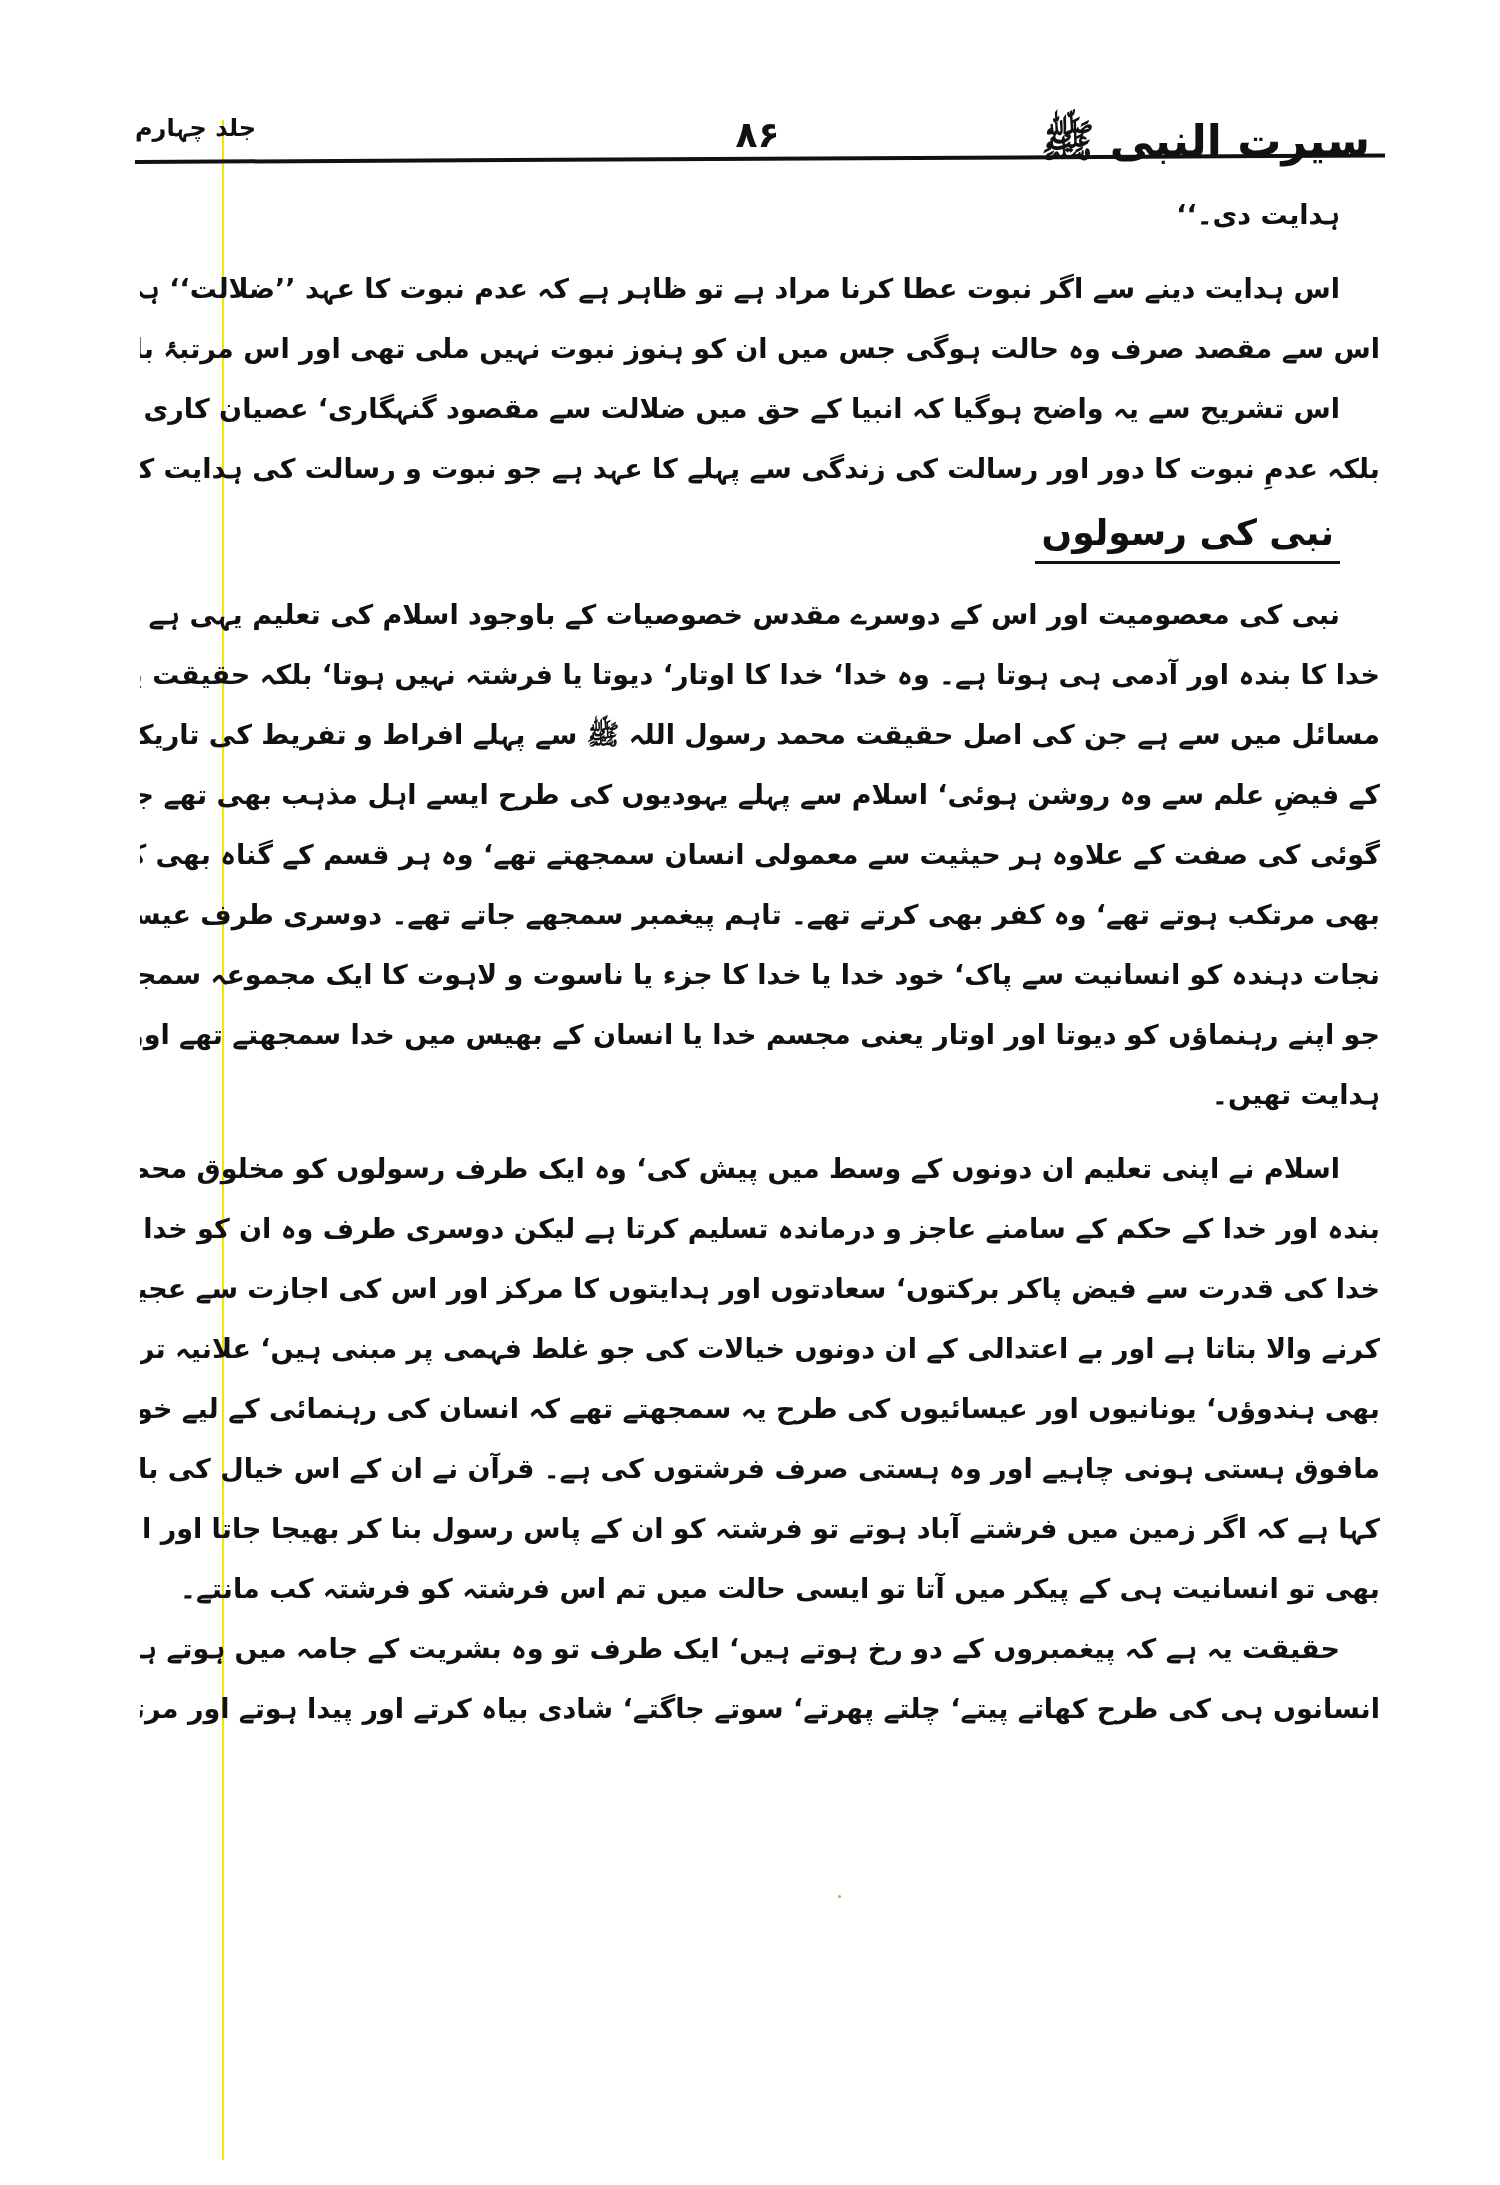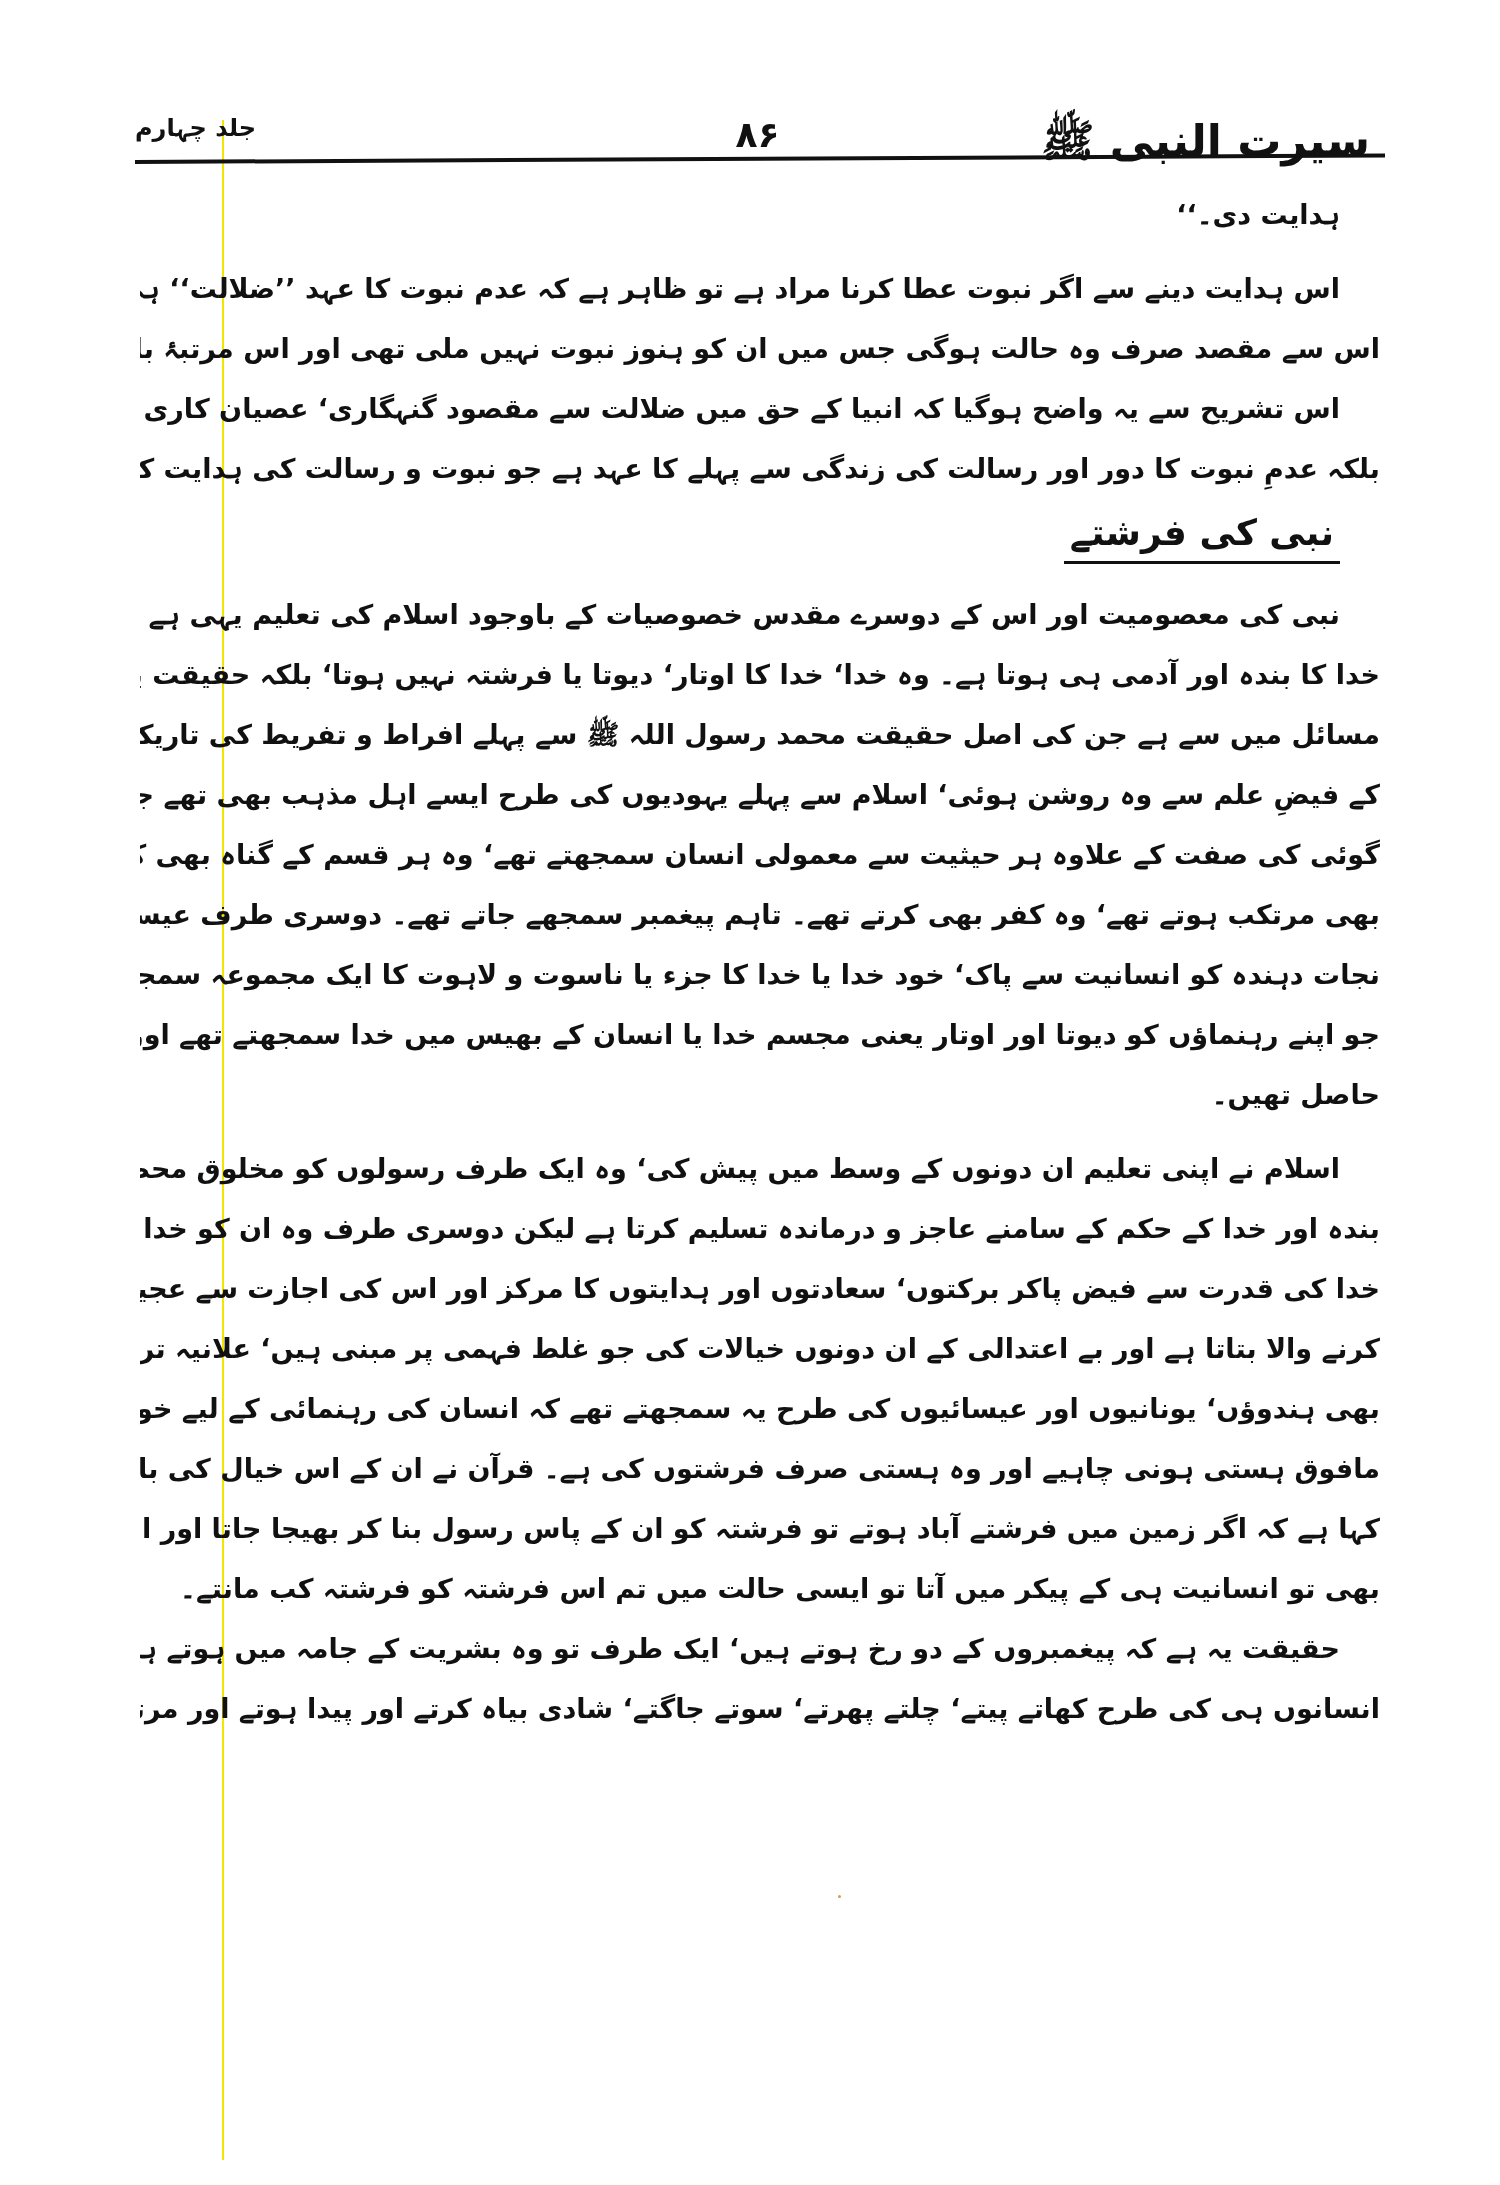--- a/index.html
+++ b/index.html
@@ -56,32 +56,32 @@
 
   <div class="content">
     <div class="line short indent">ہدایت دی۔‘‘</div>
     <div class="gap"></div>
     <div class="line indent">اس ہدایت دینے سے اگر نبوت عطا کرنا مراد ہے تو ظاہر ہے کہ عدم نبوت کا عہد ’’ضلالت‘‘ ہی کہلائے گا مگر</div>
     <div class="line short">اس سے مقصد صرف وہ حالت ہوگی جس میں ان کو ہنوز نبوت نہیں ملی تھی اور اس مرتبۂ بلند کا انتظار تھا۔</div>
     <div class="line indent">اس تشریح سے یہ واضح ہوگیا کہ انبیا کے حق میں ضلالت سے مقصود گنہگاری‘ عصیان کاری اور گمراہی نہیں</div>
     <div class="line">بلکہ عدمِ نبوت کا دور اور رسالت کی زندگی سے پہلے کا عہد ہے جو نبوت و رسالت کی ہدایت کے مقابلہ میں نسبتًا</div>
 
     <div class="heading-wrap">
-      <span class="heading">نبی کی فرشتے</span>
+      <span class="heading">نبی کی رسولوں</span>
     </div>
 
     <div class="line indent">نبی کی معصومیت اور اس کے دوسرے مقدس خصوصیات کے باوجود اسلام کی تعلیم یہی ہے کہ نبی خدا کا مخلوق</div>
     <div class="line">خدا کا بندہ اور آدمی ہی ہوتا ہے۔ وہ خدا‘ خدا کا اوتار‘ دیوتا یا فرشتہ نہیں ہوتا‘ بلکہ حقیقت یہ ہے کہ یہ مسئلہ بھی ان</div>
     <div class="line">مسائل میں سے ہے جن کی اصل حقیقت محمد رسول اللہ ﷺ سے پہلے افراط و تفریط کی تاریکی میں گم تھی اور آپ</div>
     <div class="line">کے فیضِ علم سے وہ روشن ہوئی‘ اسلام سے پہلے یہودیوں کی طرح ایسے اہل مذہب بھی تھے جو پیغمبروں کو ایک پیشین</div>
     <div class="line">گوئی کی صفت کے علاوہ ہر حیثیت سے معمولی انسان سمجھتے تھے‘ وہ ہر قسم کے گناہ بھی کرتے تھے وہ بداخلاقیوں کے</div>
     <div class="line">بھی مرتکب ہوتے تھے‘ وہ کفر بھی کرتے تھے۔ تاہم پیغمبر سمجھے جاتے تھے۔ دوسری طرف عیسائی بھی تھے جو اپنے</div>
     <div class="line">نجات دہندہ کو انسانیت سے پاک‘ خود خدا یا خدا کا جزء یا ناسوت و لاہوت کا ایک مجموعہ سمجھتے تھے۔ اور ہندو بھی تھے</div>
     <div class="line">جو اپنے رہنماؤں کو دیوتا اور اوتار یعنی مجسم خدا یا انسان کے بھیس میں خدا سمجھتے تھے اور جن کو ہر قسم کی خدائی طاقتیں</div>
-    <div class="line short">حاصل تھیں۔</div>
+    <div class="line short">ہدایت تھیں۔</div>
     <div class="gap"></div>
     <div class="line indent">اسلام نے اپنی تعلیم ان دونوں کے وسط میں پیش کی‘ وہ ایک طرف رسولوں کو مخلوق محض صرف انسان اور پورا</div>
     <div class="line">بندہ اور خدا کے حکم کے سامنے عاجز و درماندہ تسلیم کرتا ہے لیکن دوسری طرف وہ ان کو خدا کا برگزیدہ‘ معصوم‘ نیک اور</div>
     <div class="line">خدا کی قدرت سے فیض پاکر برکتوں‘ سعادتوں اور ہدایتوں کا مرکز اور اس کی اجازت سے عجیب و غریب امور صادر</div>
     <div class="line">کرنے والا بتاتا ہے اور بے اعتدالی کے ان دونوں خیالات کی جو غلط فہمی پر مبنی ہیں‘ علانیہ تردید کرتا ہے۔ اہل عرب</div>
     <div class="line">بھی ہندوؤں‘ یونانیوں اور عیسائیوں کی طرح یہ سمجھتے تھے کہ انسان کی رہنمائی کے لیے خود انسان نہیں بلکہ انسان سے</div>
     <div class="line">مافوق ہستی ہونی چاہیے اور وہ ہستی صرف فرشتوں کی ہے۔ قرآن نے ان کے اس خیال کی بار بار تکذیب کی ہے اور</div>
     <div class="line">کہا ہے کہ اگر زمین میں فرشتے آباد ہوتے تو فرشتہ کو ان کے پاس رسول بنا کر بھیجا جاتا اور انسانوں میں فرشتہ آتا</div>
     <div class="line short">بھی تو انسانیت ہی کے پیکر میں آتا تو ایسی حالت میں تم اس فرشتہ کو فرشتہ کب مانتے۔</div>
     <div class="line indent">حقیقت یہ ہے کہ پیغمبروں کے دو رخ ہوتے ہیں‘ ایک طرف تو وہ بشریت کے جامہ میں ہوتے ہیں اور</div>

